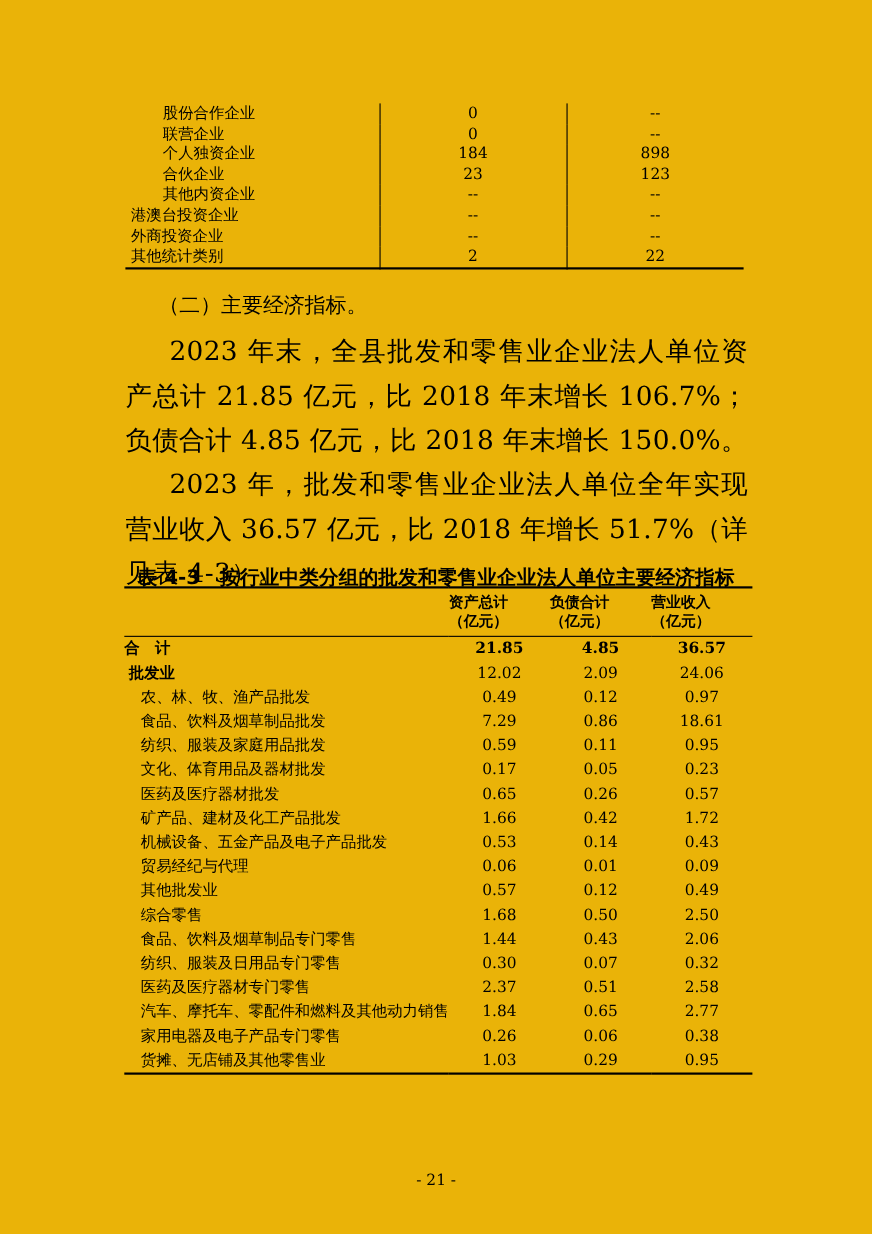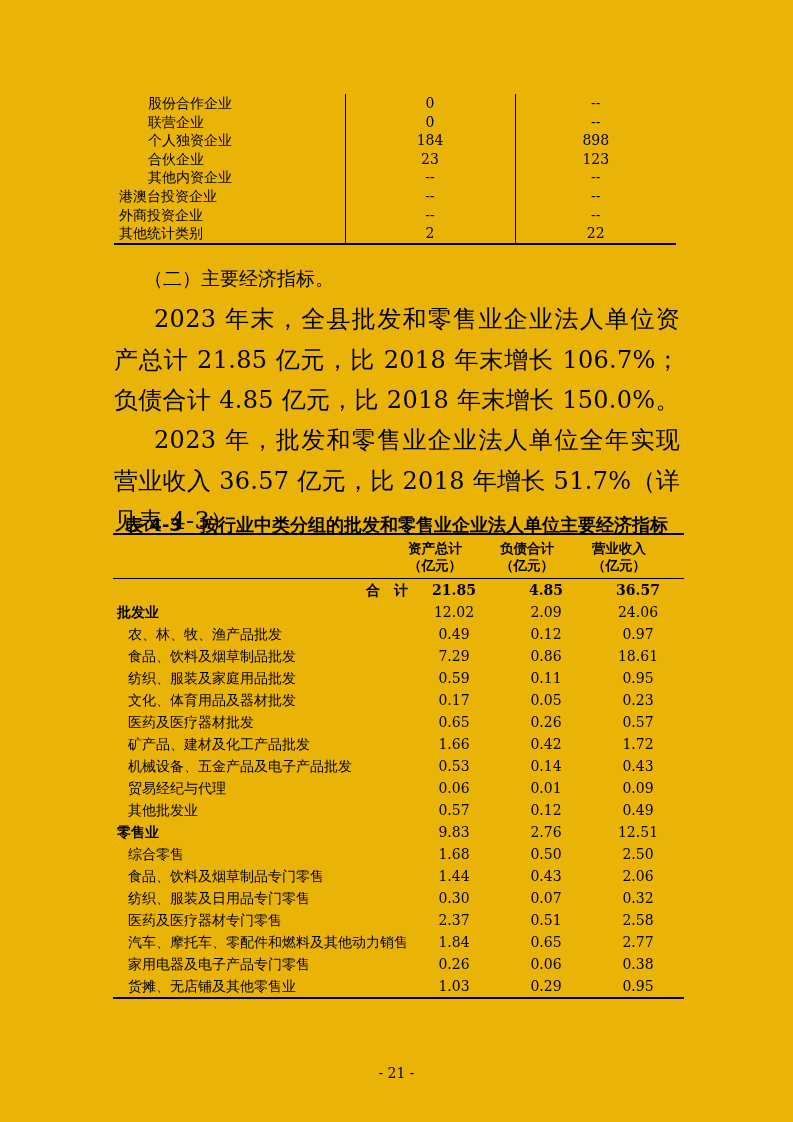--- a/index.html
+++ b/index.html
@@ -52,21 +52,21 @@
     font-weight:bold; font-size:13.5px; line-height:17px;
     padding:5px 0 4px 0; text-align:left;
     border-bottom:1.5px solid #000;
     font-family:"DejaVu Sans","Liberation Sans",sans-serif;
   }
   .t43 th.lbl { width:295px; }
   .t43 td { height:22px; line-height:22px; white-space:nowrap; }
   .t43 td.lbl { width:295px; text-align:left; }
   .t43 td.val { text-align:center; width:92px; }
   .t43 tr.total td { font-weight:bold; }
-  .t43 tr.total td.lbl { text-align:right; font-family:"DejaVu Sans","Liberation Sans",sans-serif; }
+  .t43 tr.total td.lbl { text-align:left; font-family:"DejaVu Sans","Liberation Sans",sans-serif; }
   .t43 tr.group td.lbl { font-weight:bold; padding-left:4px; font-family:"DejaVu Sans","Liberation Sans",sans-serif; }
   .t43 tr.item td.lbl { padding-left:15px; }
 
   
   .footer {
     position:absolute; left:0; top:1065px; width:100%; text-align:center;
     font-size:14px;
   }
 </style>
 </head>
@@ -205,26 +205,20 @@
           <td class="val">0.06</td>
           <td class="val">0.01</td>
           <td class="val">0.09</td>
         </tr>
         <tr class="item">
           <td class="lbl">其他批发业</td>
           <td class="val">0.57</td>
           <td class="val">0.12</td>
           <td class="val">0.49</td>
         </tr>
-        <tr class="group">
-          <td class="lbl">零售业</td>
-          <td class="val">9.83</td>
-          <td class="val">2.76</td>
-          <td class="val">12.51</td>
-        </tr>
         <tr class="item">
           <td class="lbl">综合零售</td>
           <td class="val">1.68</td>
           <td class="val">0.50</td>
           <td class="val">2.50</td>
         </tr>
         <tr class="item">
           <td class="lbl">食品、饮料及烟草制品专门零售</td>
           <td class="val">1.44</td>
           <td class="val">0.43</td>

